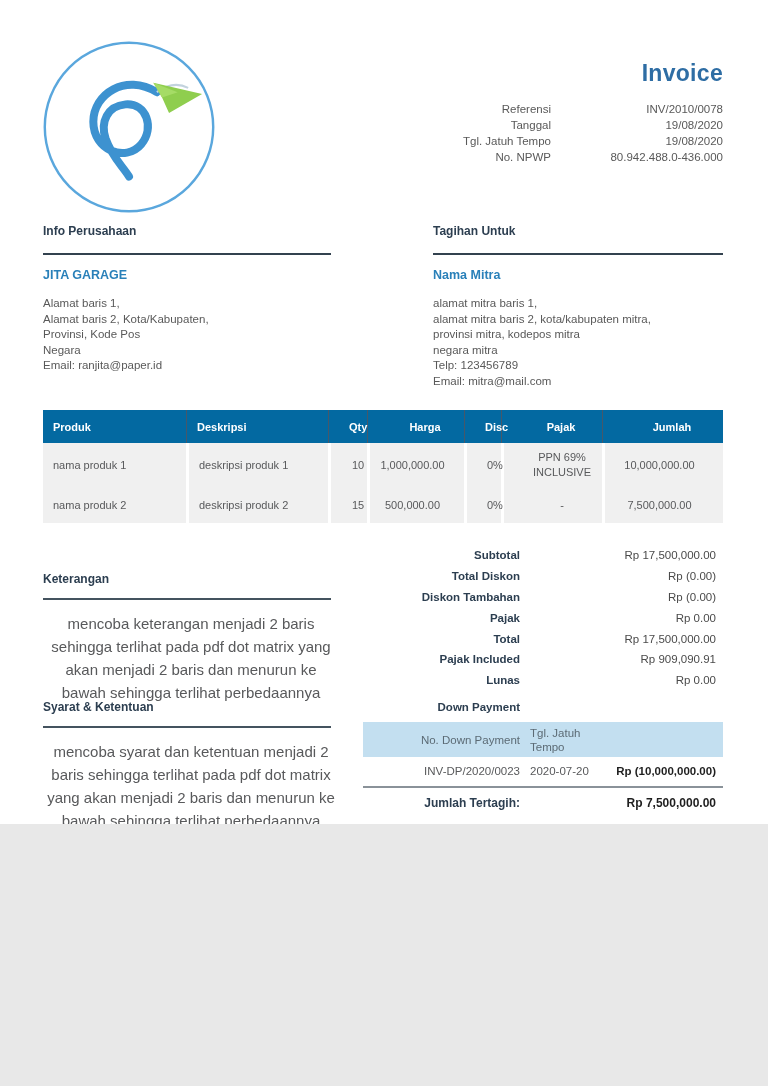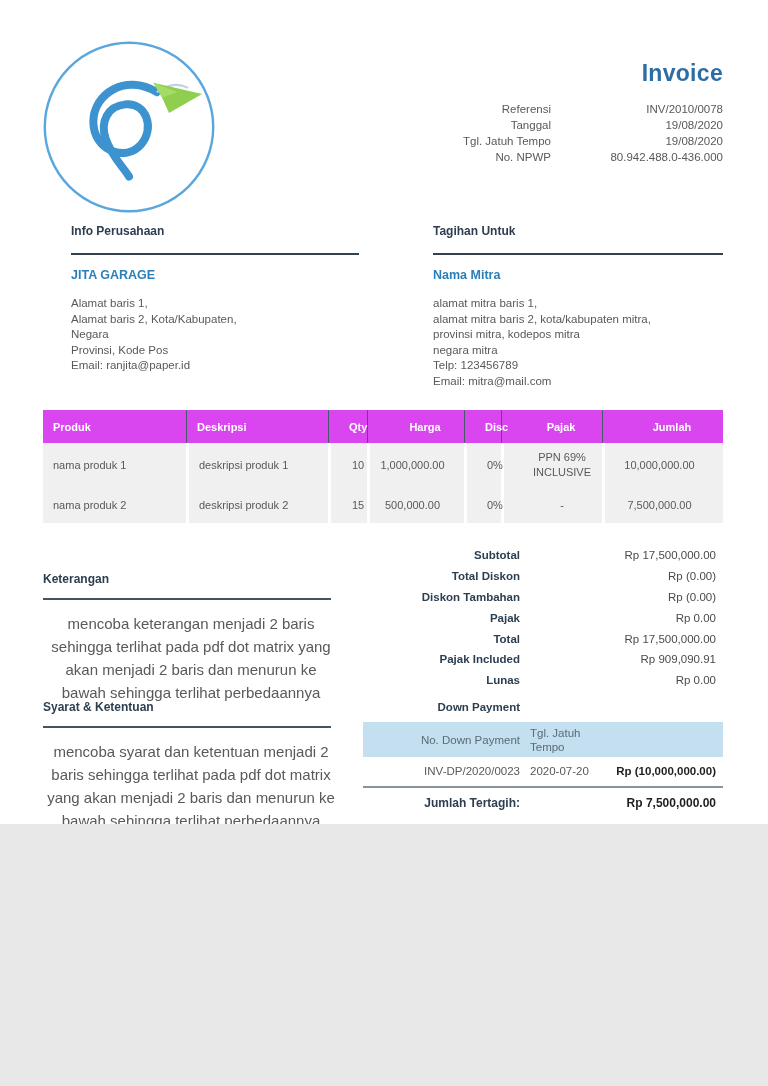--- a/index.html
+++ b/index.html
@@ -16,35 +16,35 @@
   
   .header-right { position: absolute; top: 60px; right: 45px; width: 420px; text-align: right; }
   .invoice-title { font-size: 23px; font-weight: bold; color: #2e6da4; letter-spacing: .3px; }
   .meta { margin-top: 14px; }
   .meta-row { display: grid; grid-template-columns: 1fr 172px; font-size: 11.5px; color: #595959; line-height: 16px; }
   .meta-row .m-label { text-align: right; }
   .meta-row .m-value { text-align: right; }
 
   
   .info-col { position: absolute; top: 224px; }
-  .info-col.left  { left: 43px;  width: 288px; margin-left: 28px; }
+  .info-col.left  { left: 43px;  width: 288px; }
   .info-col.right { left: 433px; width: 290px; }
   .sec-title { font-size: 12px; font-weight: bold; color: #2c3e50; }
   .sec-rule  { border: none; border-top: 2px solid #33424f; margin-top: 15px; }
   .party-name { margin-top: 13px; font-size: 12.5px; font-weight: bold; color: #2980b9; }
   .addr { margin-top: 14px; font-size: 11.5px; color: #595959; line-height: 15.6px; }
 
   
   .items { position: absolute; left: 43px; top: 410px; width: 680px;
            border-collapse: separate; border-spacing: 0; table-layout: fixed; font-size: 11px; }
   .items col.c1 { width: 143px; } .items col.c2 { width: 142px; }
   .items col.c3 { width: 39px; }  .items col.c4 { width: 97px; }
   .items col.c5 { width: 37px; }  .items col.c6 { width: 101px; }
   .items col.c7 { width: 121px; }
-  .items th { background: #d946ef; color: #ffffff; font-weight: bold; height: 33px;
+  .items th { background: #0369a1; color: #ffffff; font-weight: bold; height: 33px;
               vertical-align: middle; border-left: 1px solid #46586a; }
   .items th:first-child { border-left: none; }
   .items td { background: #f0f0f0; color: #58595b; vertical-align: middle;
               border-left: 3px solid #ffffff; line-height: 15px; }
   .items td:first-child { border-left: none; }
   .items tr.r1 td { height: 44px; }
   .items tr.r2 td { height: 36px; }
   .al { text-align: left; padding-left: 10px; }
   .ac { text-align: center; padding-left: 20px; padding-right: 2px; }
   .ar { text-align: center; padding-right: 9px; }
@@ -123,22 +123,22 @@
     </div>
   </div>
 
   <div class="info-col left">
     <div class="sec-title">Info Perusahaan</div>
     <hr class="sec-rule">
     <div class="party-name">JITA GARAGE</div>
     <div class="addr">
       <div>Alamat baris 1,</div>
       <div>Alamat baris 2, Kota/Kabupaten,</div>
+      <div>Provinsi, Kode Pos</div>
       <div>Negara</div>
-      <div>Provinsi, Kode Pos</div>
       <div>Email: ranjita@paper.id</div>
     </div>
   </div>
 
   <div class="info-col right">
     <div class="sec-title">Tagihan Untuk</div>
     <hr class="sec-rule">
     <div class="party-name">Nama Mitra</div>
     <div class="addr">
       <div>alamat mitra baris 1,</div>

